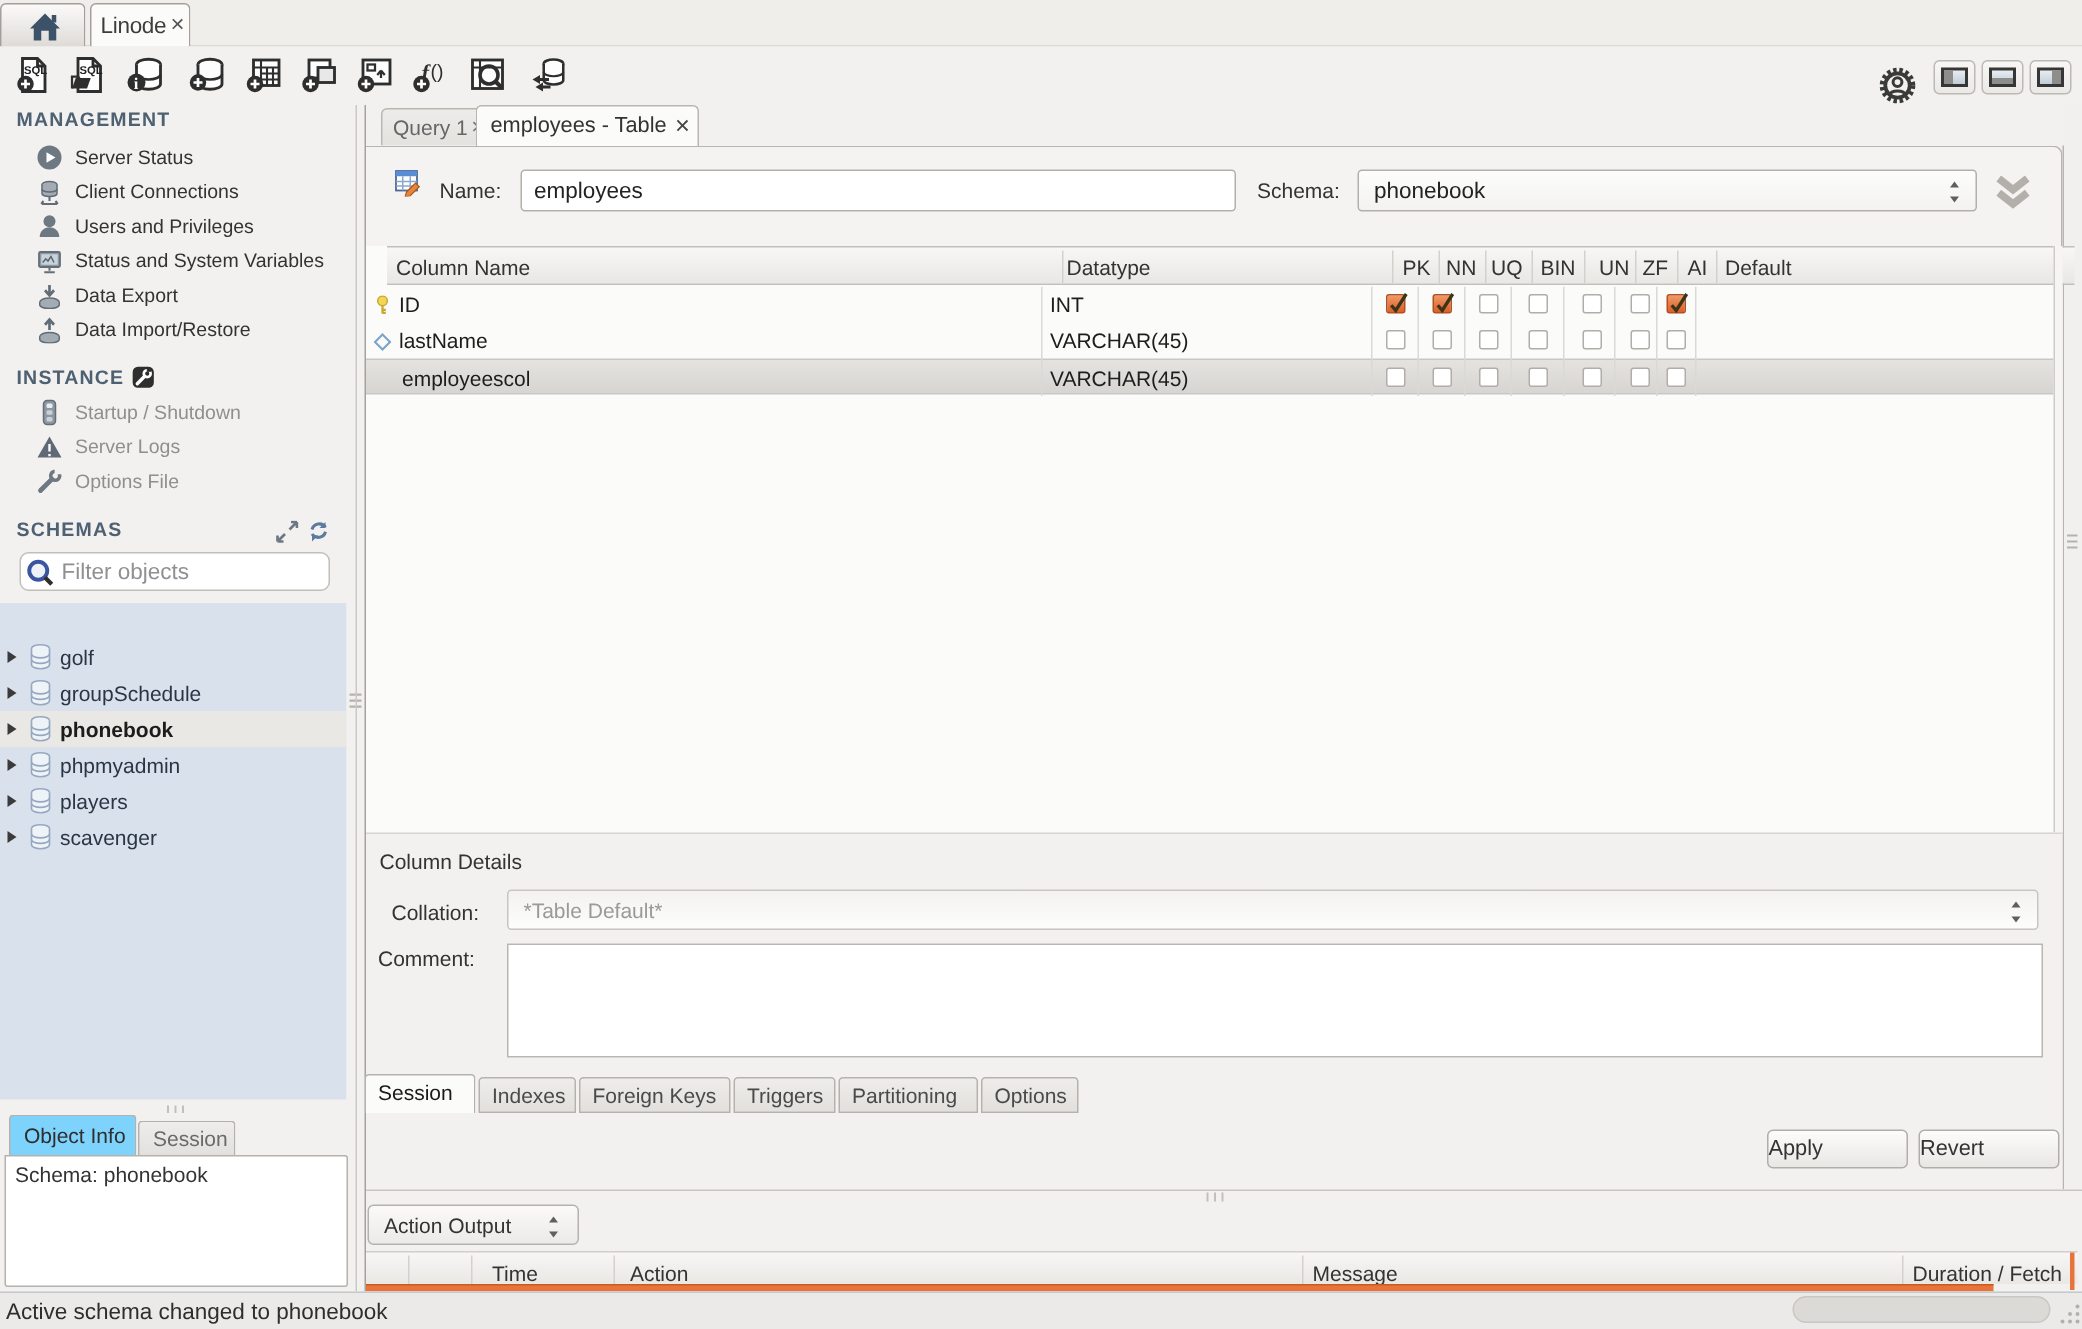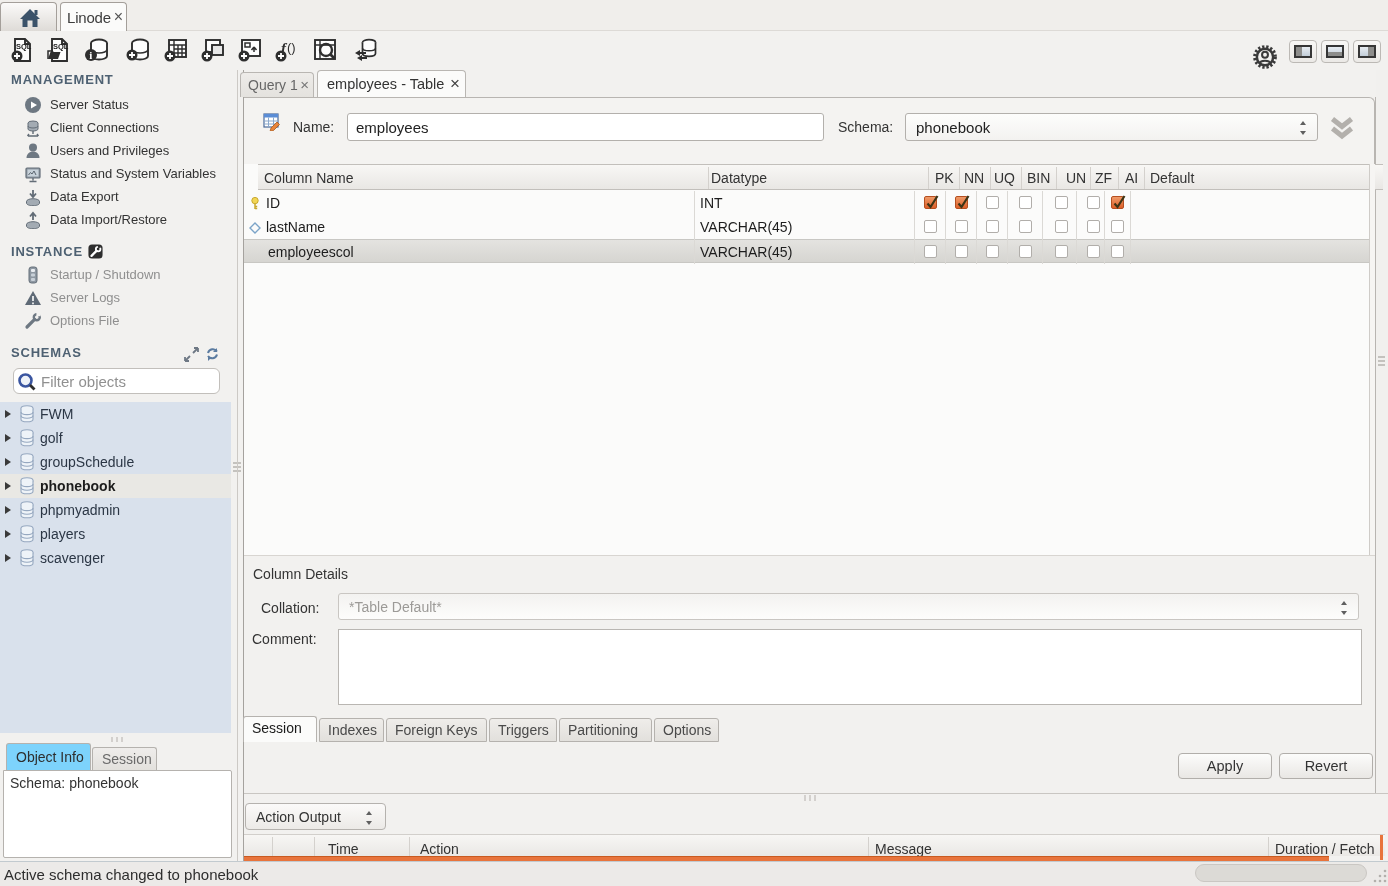--- a/index.html
+++ b/index.html
@@ -35,21 +35,21 @@
 .scyl { position:absolute; left:19px; top:3px; }
 #objinfotab { left:6px; top:743px; width:85px; height:28px; background:#7dd3fc; border:1px solid #b5b2ae; border-bottom:none; border-radius:3px 3px 0 0; }
 #objinfotab span { position:absolute; left:9px; top:5px; font-size:14px; color:#2e2e2e; }
 #sessiontab { left:92px; top:747px; width:65px; height:24px; background:linear-gradient(#efedeb,#e2e0dc); border:1px solid #b5b2ae; border-bottom:none; border-radius:3px 3px 0 0; }
 #sessiontab span { position:absolute; left:9px; top:3px; font-size:14px; color:#6a6a6a; }
 #objinfobox { left:3px; top:770px; width:229px; height:88px; background:#fff; border:1px solid #b5b2ae; border-radius:0 2px 2px 2px; }
 #objinfobox span { position:absolute; left:6px; top:4px; font-size:14px; color:#333; }
 #sidesplit { left:231px; top:70px; width:13px; height:791px; background:#f2f1ef; }
 #mainborder { left:243px; top:70px; width:1px; height:791px; background:#a5a29e; }
 
-#qtab { left:240px; top:72px; width:74px; height:25px; background:linear-gradient(#eeece9,#e4e2de); border:1px solid #b9b6b2; border-bottom:none; border-radius:4px 4px 0 0; }
+#qtab { left:254px; top:72px; width:74px; height:25px; background:linear-gradient(#eeece9,#e4e2de); border:1px solid #b9b6b2; border-bottom:none; border-radius:4px 4px 0 0; }
 #qtab .t { position:absolute; left:7px; top:4px; color:#666; font-size:14px; }
 #qtab .x { position:absolute; right:4px; top:3px; color:#777; font-size:15px; }
 #etab { left:317px; top:70px; width:149px; height:28px; background:#fbfbfa; border:1px solid #b9b6b2; border-bottom:none; border-radius:4px 4px 0 0; }
 #etab .t { position:absolute; left:9px; top:5px; color:#333; font-size:14.5px; }
 #etab .x { position:absolute; right:5px; top:3px; color:#444; font-size:17px; }
 
 #edhead { left:244px; top:97px; width:1131px; height:67px; background:#f4f3f1; border-top:1px solid #b8b5b1; border-right:1px solid #b8b5b1; border-radius:0 6px 0 0; }
 #rgutter { left:1376px; top:70px; width:12px; height:723px; background:#f1f0ee; }
 #rpanelborder { left:1375px; top:97px; width:1px; height:696px; background:#b8b5b1; }
 #nameLbl { left:293px; top:119px; font-size:14px; color:#333; }
@@ -77,21 +77,21 @@
 #cdTitle { left:253px; top:566px; font-size:14px; color:#333; }
 #collLbl { left:261px; top:600px; font-size:14px; color:#333; }
 #collDrop { left:338px; top:593px; width:1021px; height:27px; background:linear-gradient(#f3f2f0,#fdfdfc); border:1px solid #c9c6c2; border-radius:3px; }
 #collDrop span { position:absolute; left:10px; top:5px; font-size:14px; color:#9c9a97; }
 #commLbl { left:252px; top:631px; font-size:14px; color:#333; }
 #commBox { left:338px; top:629px; width:1024px; height:76px; background:#fff; border:1px solid #b9b6b2; }
 .btab { position:absolute; top:718px; height:24px; background:linear-gradient(#efedea,#e2e0dc); border:1px solid #b5b2ae; border-radius:3px 3px 0 0; }
 .btab span { position:absolute; left:8px; top:3px; font-size:14px; color:#4a4a4a; white-space:nowrap; }
 #btabCols { left:243px; top:716px; height:26px; background:#fbfbfa; border:1px solid #b5b2ae; border-bottom:none; }
 #btabCols span { color:#1a1a1a; }
-.pushbtn { position:absolute; top:753px; width:94px; height:26px; background:linear-gradient(#fcfcfb,#e9e7e4); border:1px solid #b1aeaa; border-radius:4px; text-align:center; }
+.pushbtn { position:absolute; top:753px; width:94px; height:26px; background:linear-gradient(#fcfcfb,#e9e7e4); border:1px solid #b1aeaa; border-radius:4px; text-align:left; }
 .pushbtn span { position:relative; top:4px; font-size:14.5px; color:#333; }
 
 #botpanel { left:244px; top:793px; width:1144px; height:68px; background:#f2f1ef; border-top:1px solid #c9c6c2; }
 #aoDrop { left:245px; top:803px; width:141px; height:27px; background:linear-gradient(#fbfaf9,#eceae7); border:1px solid #b5b2ae; border-radius:4px; }
 #aoDrop span { position:absolute; left:10px; top:5px; font-size:14px; color:#333; }
 #aohead { left:244px; top:834px; width:1141px; height:22px; background:linear-gradient(#f7f6f4,#eae8e5); border-top:1px solid #d2cfcb; }
 .aoh { position:absolute; top:6px; font-size:14px; color:#333; white-space:nowrap; }
 .aosep { position:absolute; top:2px; width:1px; height:20px; background:#d4d1cd; }
 #orangebar { left:244px; top:856px; width:1085px; height:5px; background:#e8743c; border-top:1px solid #c95a20; }
 #orangevert { left:1380px; top:835px; width:3px; height:25px; background:#e8743c; }
@@ -284,29 +284,20 @@
   </svg>
 <div class="abs" id="filterbox">
   <svg class="abs" style="left:3px;top:3px" width="20" height="20" viewBox="0 0 20 20">
       <circle cx="8.5" cy="8.5" r="6" fill="#eef2f8" stroke="#3a55a0" stroke-width="2.6"></circle>
       <path d="M13 13 l4.5 4.5" stroke="#2e2e2e" stroke-width="2.8"></path>
     </svg>
   <span class="ph">Filter objects</span>
 </div>
 
 <div class="abs" id="schemalist">
-  <div class="srow" style="top:0px">
-      <div class="tri"></div>
-      <svg class="scyl" width="16" height="18" viewBox="0 0 16 18">
-        <ellipse cx="8" cy="3.4" rx="6" ry="2.6" fill="#eef3f8" stroke="#96a8c0" stroke-width="1.1"></ellipse>
-        <path d="M2 3.4 v10.8 c0 1.4 2.7 2.6 6 2.6 s6-1.2 6-2.6 V3.4" fill="#eef3f8" stroke="#96a8c0" stroke-width="1.1"></path>
-        <path d="M2 7 c0 1.4 2.7 2.6 6 2.6 s6-1.2 6-2.6 M2 10.6 c0 1.4 2.7 2.6 6 2.6 s6-1.2 6-2.6" fill="none" stroke="#96a8c0" stroke-width="1.1"></path>
-      </svg>
-      <span class="nm">FWM</span>
-    </div>
   <div class="srow" style="top:48px">
       <div class="tri"></div>
       <svg class="scyl" width="16" height="18" viewBox="0 0 16 18">
         <ellipse cx="8" cy="3.4" rx="6" ry="2.6" fill="#eef3f8" stroke="#96a8c0" stroke-width="1.1"></ellipse>
         <path d="M2 3.4 v10.8 c0 1.4 2.7 2.6 6 2.6 s6-1.2 6-2.6 V3.4" fill="#eef3f8" stroke="#96a8c0" stroke-width="1.1"></path>
         <path d="M2 7 c0 1.4 2.7 2.6 6 2.6 s6-1.2 6-2.6 M2 10.6 c0 1.4 2.7 2.6 6 2.6 s6-1.2 6-2.6" fill="none" stroke="#96a8c0" stroke-width="1.1"></path>
       </svg>
       <span class="nm">groupSchedule</span>
     </div>
   <div class="srow" style="top:24px">

